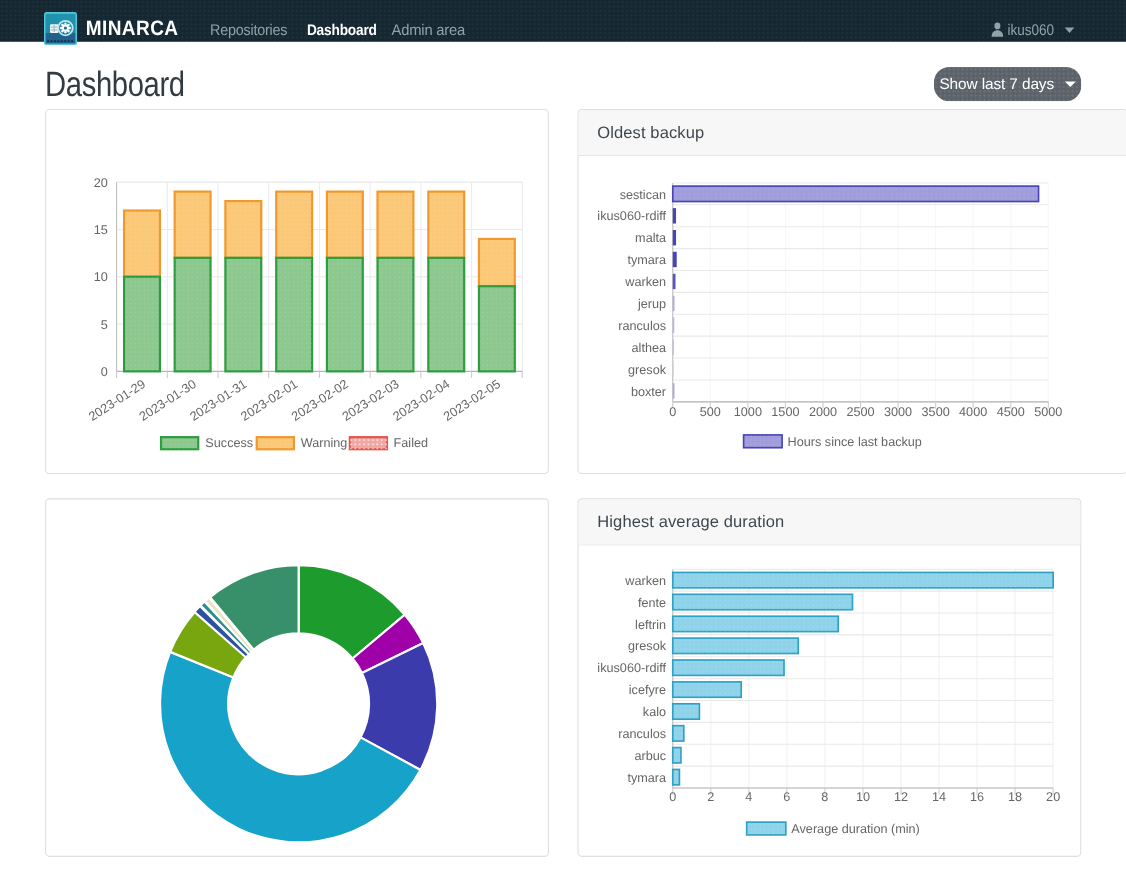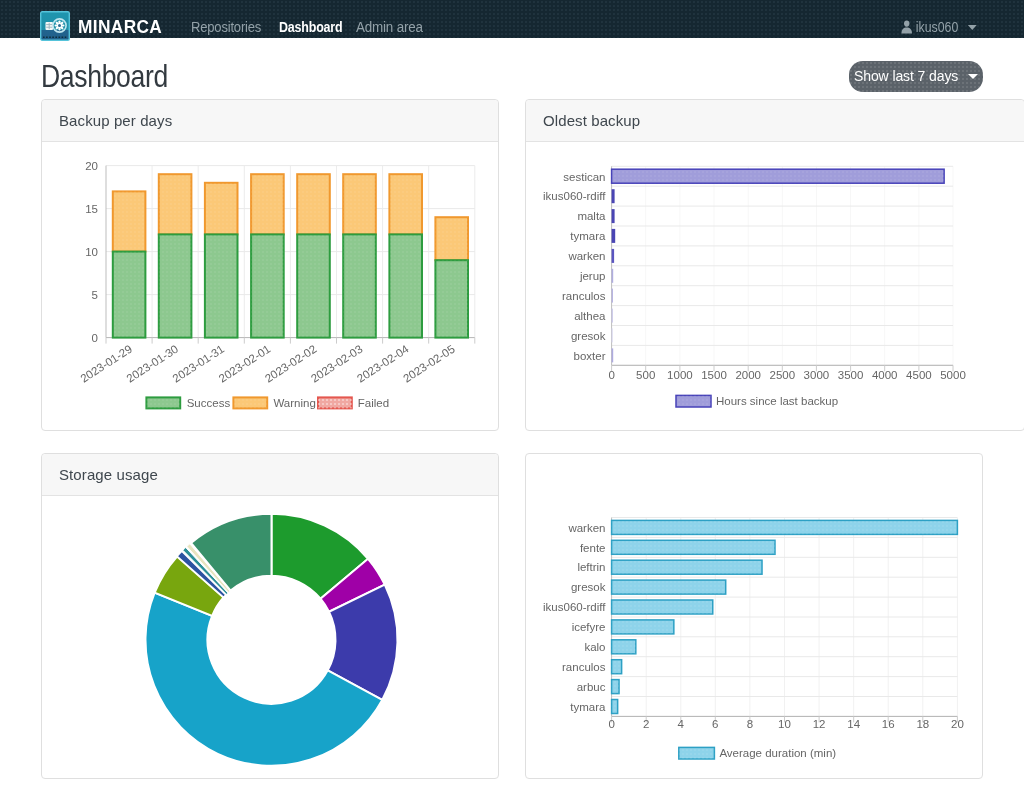--- a/index.html
+++ b/index.html
@@ -54,21 +54,20 @@
   <span class="navlink active" style="left:279px;transform:scaleX(0.89);transform-origin:left top">Dashboard</span>
   <span class="navlink" style="left:356px;transform:scaleX(0.96);transform-origin:left top">Admin area</span>
   <span class="user"><svg width="13" height="14" viewBox="0 0 13 14" style="vertical-align:-2px">
 <circle cx="6.5" cy="3.6" r="3.1" fill="#93a1a8"></circle>
 <path d="M0.5 13.5 C0.5 9.6 3 7.6 6.5 7.6 C10 7.6 12.5 9.6 12.5 13.5 Z" fill="#93a1a8"></path>
 </svg> ikus060 <span class="caret"></span></span>
 </div>
 <h2>Dashboard</h2>
 <div class="btn">Show last 7 days <span class="caret"></span></div>
 <div class="card" style="left:41px;top:99px;width:458px;height:332px">
-  <div class="card-header">Backup per days</div>
   <div class="card-body"><svg width="456" height="287" viewBox="0 0 456 287" font-family="Liberation Sans, sans-serif">
         <defs>
           <pattern id="dots" width="4" height="4" patternUnits="userSpaceOnUse">
             <circle cx="1" cy="1" r="0.65" fill="rgba(255,255,255,0.17)"></circle>
           </pattern>
           <pattern id="rdots" width="4" height="4" patternUnits="userSpaceOnUse">
             <circle cx="1" cy="1" r="0.8" fill="rgba(255,255,255,0.85)"></circle>
           </pattern>
         </defs>
         <line x1="110.1" y1="22.6" x2="110.1" y2="194.6" stroke="#ececec" stroke-width="1"></line>
@@ -223,34 +222,34 @@
         <line x1="392.9" y1="222.3" x2="392.9" y2="228.3" stroke="#ccc" stroke-width="1"></line>
         <text x="392.9" y="235.5" text-anchor="middle" font-size="11.5" fill="#666">4500</text>
         <line x1="427.0" y1="222.3" x2="427.0" y2="228.3" stroke="#ccc" stroke-width="1"></line>
         <text x="427.0" y="235.5" text-anchor="middle" font-size="11.5" fill="#666">5000</text>
         <rect x="150.0" y="252.4" width="35" height="11.6" fill="#a09dda" stroke="#4742b8" stroke-width="1.5"></rect>
         <rect x="150.0" y="252.4" width="35" height="11.6" fill="url(#d2)"></rect>
         <text x="190.0" y="262.2" font-size="11.5" fill="#666">Hours since last backup</text>
       </svg></div>
 </div>
 <div class="card" style="left:41px;top:453px;width:458px;height:326px">
-  <div class="card-header">Storage usage</div>
   <div class="card-body"><svg width="456" height="281" viewBox="0 0 456 281" font-family="Liberation Sans, sans-serif">
         <path d="M229.50 16.80 A126 126 0 0 1 326.02 61.81 L278.53 101.66 A64 64 0 0 0 229.50 78.80 Z" fill="#1d9b2d" stroke="#fff" stroke-width="2"></path>
         <path d="M326.02 61.81 A126 126 0 0 1 342.75 87.57 L287.02 114.74 A64 64 0 0 0 278.53 101.66 Z" fill="#9f00a7" stroke="#fff" stroke-width="2"></path>
         <path d="M342.75 87.57 A126 126 0 0 1 340.23 202.92 L285.74 173.34 A64 64 0 0 0 287.02 114.74 Z" fill="#3c3bab" stroke="#fff" stroke-width="2"></path>
         <path d="M340.23 202.92 A126 126 0 0 1 112.67 95.60 L170.16 118.83 A64 64 0 0 0 285.74 173.34 Z" fill="#17a3c9" stroke="#fff" stroke-width="2"></path>
         <path d="M112.67 95.60 A126 126 0 0 1 134.99 59.47 L181.49 100.48 A64 64 0 0 0 170.16 118.83 Z" fill="#78a60e" stroke="#fff" stroke-width="2"></path>
         <path d="M135.13 59.31 A126 126 0 0 1 139.78 54.33 L183.93 97.86 A64 64 0 0 0 181.57 100.39 Z" fill="#2c52a0" stroke="#fff" stroke-width="1.5"></path>
         <path d="M140.87 53.24 A126 126 0 0 1 143.73 50.50 L185.93 95.92 A64 64 0 0 0 184.48 97.31 Z" fill="#2a8f96" stroke="#fff" stroke-width="1"></path>
         <path d="M144.86 49.46 A126 126 0 0 1 147.84 46.85 L188.02 94.06 A64 64 0 0 0 186.51 95.39 Z" fill="#e8e4c0" stroke="#fff" stroke-width="1"></path>
         <path d="M149.02 45.86 A126 126 0 0 1 229.50 16.80 L229.50 78.80 A64 64 0 0 0 188.62 93.56 Z" fill="#38906a" stroke="#fff" stroke-width="2"></path>
       </svg></div>
 </div>
 <div class="card" style="left:525px;top:453px;width:458px;height:326px">
+  <div class="card-header">Highest average duration</div>
   <div class="card-body"><svg width="456" height="281" viewBox="0 0 456 281" font-family="Liberation Sans, sans-serif">
         <defs>
           <pattern id="d4" width="4" height="4" patternUnits="userSpaceOnUse">
             <circle cx="1" cy="1" r="0.65" fill="rgba(255,255,255,0.2)"></circle>
           </pattern>
         </defs>
         <line x1="120.2" y1="20.5" x2="120.2" y2="219.4" stroke="#f1f1f1" stroke-width="1"></line>
         <line x1="154.8" y1="20.5" x2="154.8" y2="219.4" stroke="#f1f1f1" stroke-width="1"></line>
         <line x1="189.3" y1="20.5" x2="189.3" y2="219.4" stroke="#f1f1f1" stroke-width="1"></line>
         <line x1="223.9" y1="20.5" x2="223.9" y2="219.4" stroke="#f1f1f1" stroke-width="1"></line>

